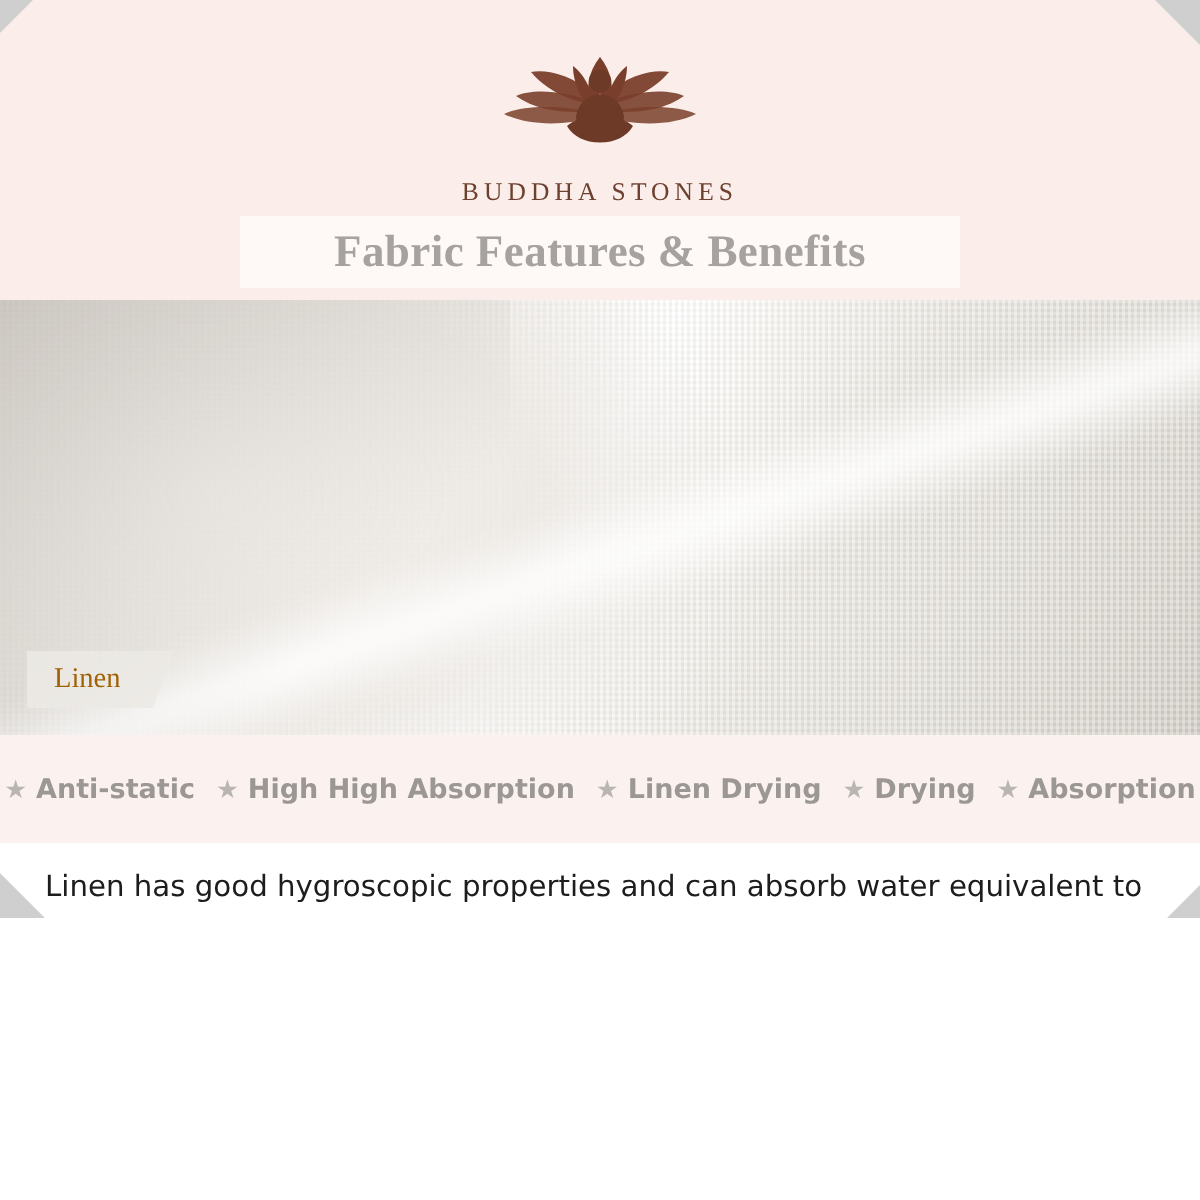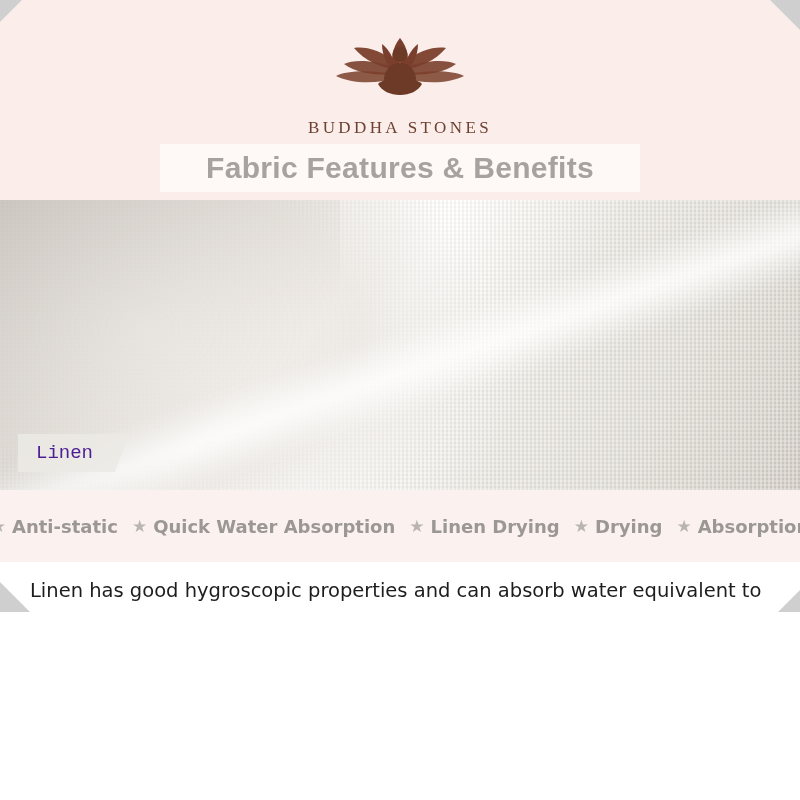--- a/index.html
+++ b/index.html
@@ -75,21 +75,21 @@
     display: flex;
     align-items: center;
     justify-content: center;
   }
   .title-band h1 {
     margin: 0;
     font-size: 30px;
     font-weight: bold;
     color: #a5a2a0;
     letter-spacing: 0.3px;
-    font-family: Liberation Sans, sans-serif;
+    font-family: Liberation Serif, serif;
     text-align: center;
   }
 
   
   .hero {
     position: absolute;
     top: 200px; left: 0; right: 0;
     height: 290px;
     overflow: hidden;
     background: #dedbd6;
@@ -147,22 +147,22 @@
     bottom: 18px;
     height: 38px;
     padding: 0 22px 0 18px;
     display: flex;
     align-items: center;
     background: rgba(236,233,229,0.88);
     z-index: 5;
   }
   .photo-label span {
     font-size: 19px;
-    color: #4c1d95;
-    font-family: Liberation Mono, monospace;
+    color: #a16207;
+    font-family: Liberation Serif, serif;
   }
   .photo-label:after {
     content: "";
     position: absolute;
     right: -14px; top: 0;
     border-top: 38px solid rgba(236,233,229,0.88);
     border-right: 14px solid transparent;
   }
 
   
@@ -265,21 +265,21 @@
     </div>
   </div>
 
   <div class="features">
     <div class="feature">
       <span class="star">★</span>
       <span class="feature-label">Anti-static</span>
     </div>
     <div class="feature">
       <span class="star">★</span>
-      <span class="feature-label">Quick Water Absorption</span>
+      <span class="feature-label">High High Absorption</span>
     </div>
     <div class="feature">
       <span class="star">★</span>
       <span class="feature-label">Linen Drying</span>
     </div>
     <div class="feature">
       <span class="star">★</span>
       <span class="feature-label">Drying</span>
     </div>
     <div class="feature">

